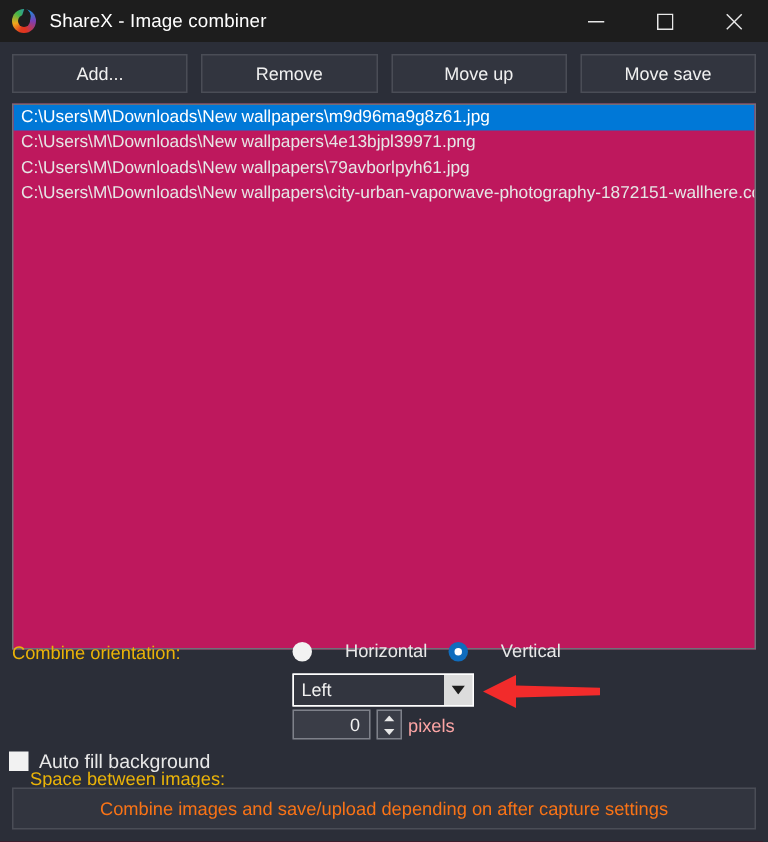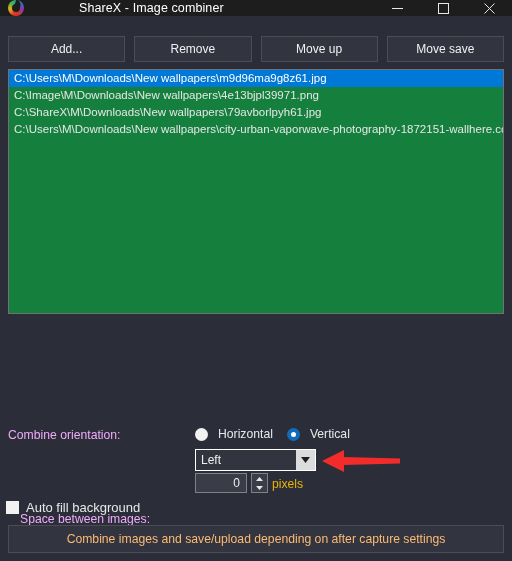--- a/index.html
+++ b/index.html
@@ -16,25 +16,24 @@
     height: 561px;
     background: #2b2e38;
     overflow: hidden;
     box-sizing: border-box;
   }
 
   
   .titlebar {
     position: absolute;
     left: 0; top: 0;
-    width: 512px; height: 16px;
+    width: 512px; height: 28px;
     background: #1d1d1d;
     display: flex;
     align-items: center;
-    gap: 46px;
   }
   .title-icon {
     width: 16px; height: 16px;
     margin-left: 8px;
     position: relative;
     flex: 0 0 auto;
   }
   .title-icon .swirl {
     position: absolute;
     left: 0; top: 0;
@@ -105,22 +104,22 @@
     display: flex;
     align-items: center;
     justify-content: center;
     box-sizing: border-box;
   }
 
   
   .listbox {
     position: absolute;
     left: 8px; top: 69px;
-    width: 496px; height: 245px;
-    background: #15803d;
+    width: 496px; height: 364px;
+    background: #be185d;
     border: 1px solid #6f7179;
     box-sizing: border-box;
     overflow: hidden;
   }
   .list-row {
     height: 17px;
     line-height: 17px;
     padding-left: 5px;
     color: #e6e6e6;
     font-size: 11.5px;
@@ -131,39 +130,39 @@
   .list-row.selected {
     background: #0078d7;
     color: #ffffff;
   }
   .list-row.focusrect {
     border: 1px dotted #c8c8c8;
     padding-left: 4px;
   }
   .lbl {
     position: absolute;
-    color: #f0abfc;
+    color: #eab308;
     font-size: 12.2px;
     white-space: nowrap;
   }
   #lbl-orientation { left: 8px; top: 428px; }
   #lbl-alignment   { left: 8px; top: 452px; }
   #lbl-space       { left: 20px; top: 477px; margin-top: 35px; }
 
   .radio-group {
     position: absolute;
     left: 195px; top: 427px;
     display: flex;
     align-items: center;
     gap: 14px;
   }
   .radio-item {
     display: flex;
     align-items: center;
-    gap: 10px;
+    gap: 22px;
   }
   .radio-dot {
     width: 13px; height: 13px;
     border-radius: 50%;
     background: #f2f2f2;
     position: relative;
     flex: 0 0 auto;
   }
   .radio-dot.on {
     background: #0f6cbd;
@@ -242,21 +241,21 @@
     flex: 1 1 0;
     display: flex;
     align-items: center;
     justify-content: center;
   }
   .spin-up svg, .spin-down svg { display: block; }
 
   #lbl-pixels {
     position: absolute;
     left: 272px; top: 477px;
-    color: #eab308;
+    color: #fca5a5;
     font-size: 12.2px;
   }
 
   .checkrow {
     position: absolute;
     left: 6px; top: 500px;
     display: flex;
     align-items: center;
     gap: 7px;
   }
@@ -270,21 +269,21 @@
     font-size: 13px;
   }
 
   
   .combine-btn {
     position: absolute;
     left: 8px; top: 525px;
     width: 496px; height: 28px;
     background: #32353f;
     border: 1px solid #4a4d56;
-    color: #fdba74;
+    color: #f97316;
     font-size: 12.2px;
     display: flex;
     align-items: center;
     justify-content: center;
     box-sizing: border-box;
   }
 
   
   .arrow-annot {
     position: absolute;
@@ -325,22 +324,22 @@
 
   <div class="toolbar">
     <div class="tbtn">Add...</div>
     <div class="tbtn">Remove</div>
     <div class="tbtn">Move up</div>
     <div class="tbtn">Move save</div>
   </div>
 
   <div class="listbox">
     <div class="list-row selected">C:\Users\M\Downloads\New wallpapers\m9d96ma9g8z61.jpg</div>
-    <div class="list-row">C:\Image\M\Downloads\New wallpapers\4e13bjpl39971.png</div>
-    <div class="list-row">C:\ShareX\M\Downloads\New wallpapers\79avborlpyh61.jpg</div>
+    <div class="list-row">C:\Users\M\Downloads\New wallpapers\4e13bjpl39971.png</div>
+    <div class="list-row">C:\Users\M\Downloads\New wallpapers\79avborlpyh61.jpg</div>
     <div class="list-row">C:\Users\M\Downloads\New wallpapers\city-urban-vaporwave-photography-1872151-wallhere.com.jpg</div>
   </div>
 
   <div class="lbl" id="lbl-orientation">Combine orientation:</div>
 
   <div class="radio-group">
     <div class="radio-item">
       <span class="radio-dot"></span>
       <span class="radio-label">Horizontal</span>
     </div>

